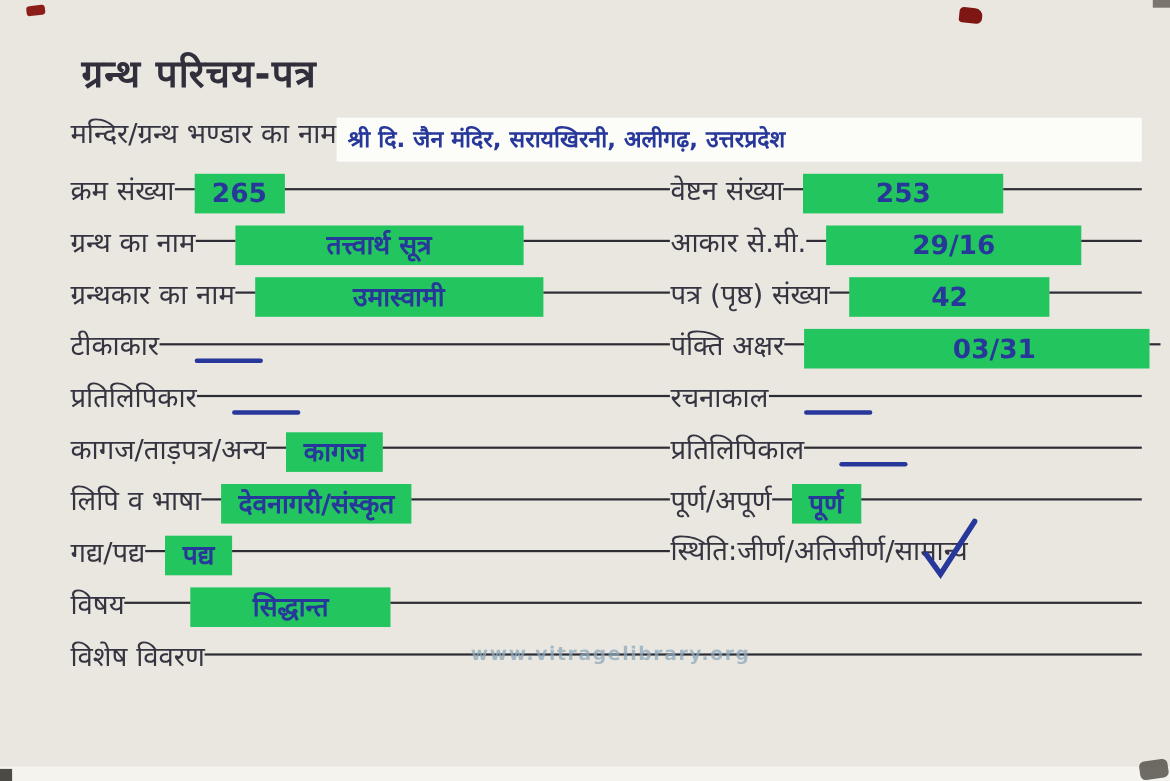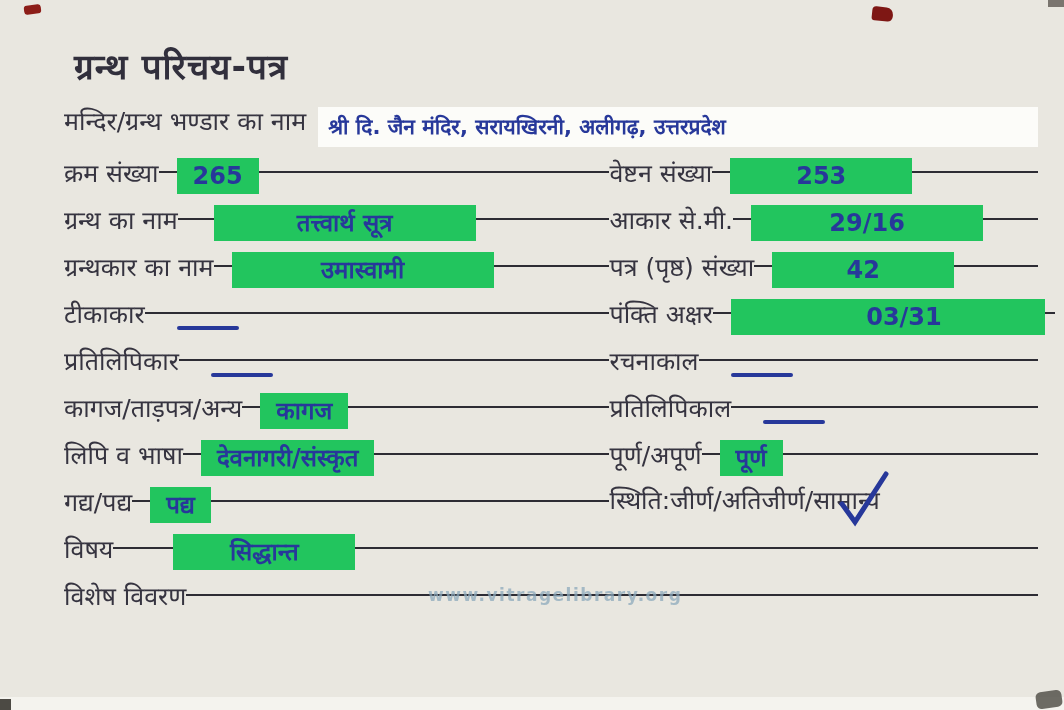--- a/index.html
+++ b/index.html
@@ -11,21 +11,21 @@
       linear-gradient(180deg,#e6e4dd 0%,#ecead e 0%,#ebe9e2 28%,#eae8e1 72%,#e3e1d9 100%);
     background-color:#e9e7e0;
   }
   .content{position:absolute;left:64px;right:26px;top:0;}
   .title{
     text-align:left;margin:42px 0 0 10px;font-size:35px;font-weight:bold;
     color:#312f3c;letter-spacing:1px;
   }
   .form{margin-top:14px;}
   .row{display:flex;align-items:flex-start;height:47px;position:relative;}
-  .header-row{height:52px;gap:12px;}
+  .header-row{height:52px;}
   .half{display:flex;align-items:flex-start;}
   .half-l{width:56%;flex:0 0 56%;}
   .half-r{flex:1;}
   .lbl{
     font-size:25px;color:#363440;white-space:nowrap;margin-top:2px;line-height:34px;
   }
   .rule{border-top:2px solid #2d2c34;margin-top:16px;flex:1;position:relative;min-width:10px;}
   .rule-s{flex:0 0 18px;}
   .rule-m{flex:0 0 36px;}
   .valbox{

